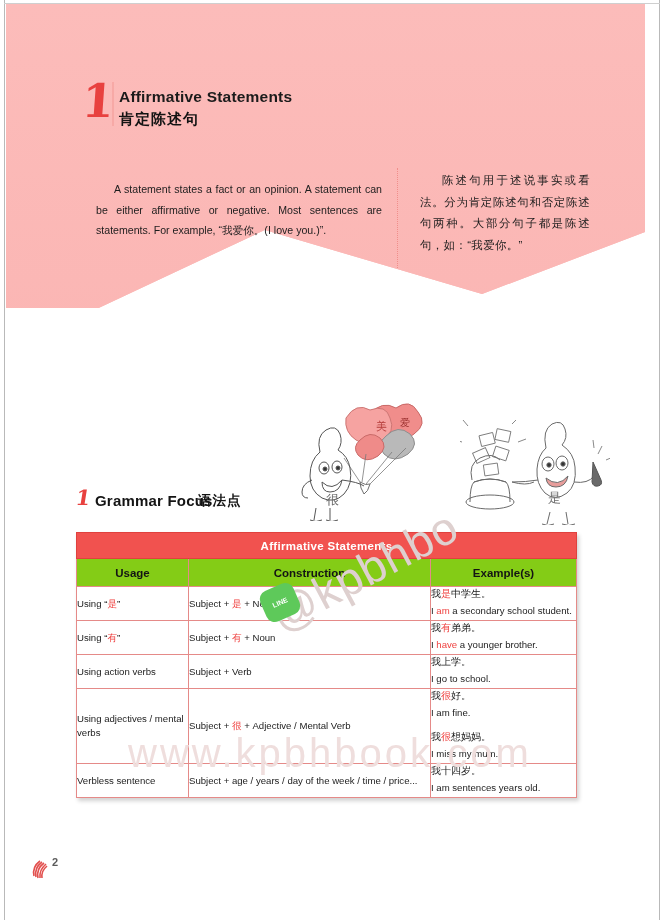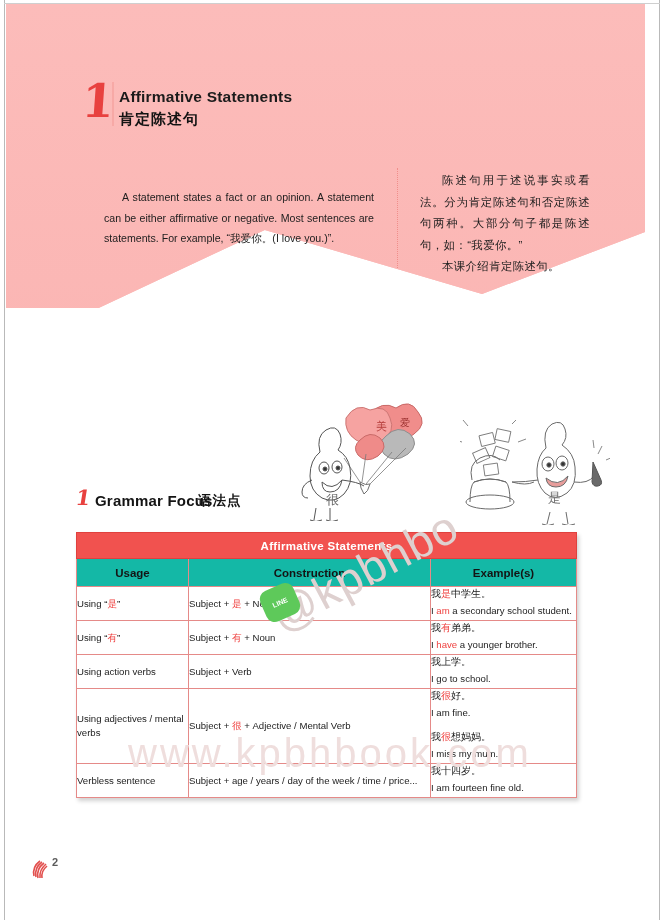--- a/index.html
+++ b/index.html
@@ -46,21 +46,21 @@
   .lesson-title-zh{
     position:absolute;left:119px;top:110px;
     font-size:15px;font-weight:700;color:#131313;letter-spacing:1px;
   }
 
   
   .intro-en{
     position:absolute;left:88px;top:171px;width:302px;
     font-size:10.6px;line-height:20.5px;color:#1d1d1d;text-align:justify;
   }
-  .intro-en p{margin:16px;text-indent:18px;}
+  .intro-en p{margin:8px;text-indent:18px;}
   .col-divider{
     position:absolute;left:397px;top:168px;width:0;height:100px;
     border-left:1px dotted #f08e8b;
   }
   .intro-zh{
     position:absolute;left:420px;top:170px;width:170px;
     font-size:11.4px;line-height:21.5px;color:#1d1d1d;letter-spacing:.4px;text-align:justify;
   }
   .intro-zh p{margin:0;text-indent:22px;}
 
@@ -90,21 +90,21 @@
   .gtable th,.gtable td{
     border:1px solid #e58a88;
     padding:0;vertical-align:middle;
   }
   .gtable .title-row th{
     background:#f1524f;color:#fff;
     font-size:11.5px;font-weight:700;text-align:center;
     height:25px;letter-spacing:.3px;border:1px solid #e0413e;
   }
   .gtable .col-row th{
-    background:#14b8a6;color:#141414;
+    background:#84cc16;color:#141414;
     font-size:11.5px;font-weight:700;text-align:center;height:27px;
   }
   .gtable td{font-size:9.6px;color:#1c1c1c;}
   .c-usage{padding:6px 8px;line-height:14px;}
   .c-constr{padding:6px 9px;line-height:16px;}
   .c-example{padding:5px 9px;line-height:14.5px;}
   .zh{color:#1c1c1c;font-size:10px;}
   .hl{color:#ef4240;}
   .en-ex{color:#1c1c1c;}
   .ex-block{margin:0 0 2px 0;}
@@ -160,21 +160,20 @@
   <div class="lesson-title-zh">肯定陈述句</div>
 
   <div class="intro-en">
     <p>A statement states a fact or an opinion. A statement can be either affirmative or negative. Most sentences are statements. For example, “我爱你。(I love you.)”.</p>
   </div>
 
   <div class="col-divider"></div>
 
   <div class="intro-zh">
     <p>陈述句用于述说事实或看法。分为肯定陈述句和否定陈述句两种。大部分句子都是陈述句，如：“我爱你。”</p>
-    <p>本课介绍肯定陈述句。</p>
   </div>
 
   <div class="ill" style="left:300px;top:396px;">
     <svg width="130" height="125" viewBox="0 0 130 125">
       <g fill="none" stroke="#555" stroke-width="1">
         <path d="M70 18 q12 -14 26 -6 q14 -10 22 4 q10 12 -4 22 q-12 10 -26 6 q-16 -4 -18 -26z" fill="#f08d8b" stroke="#c96a68"></path>
         <path d="M46 22 q10 -16 24 -8 q16 -6 20 8 q6 14 -8 22 q-14 8 -26 0 q-12 -8 -10 -22z" fill="#f6a3a1" stroke="#cd7674"></path>
         <path d="M86 40 q12 -12 24 -2 q10 10 -2 20 q-14 10 -24 0 q-8 -10 2 -18z" fill="#b9b9b9" stroke="#8e8e8e"></path>
         <path d="M60 44 q10 -10 20 -2 q9 9 -2 18 q-12 8 -20 -1 q-6 -8 2 -15z" fill="#ef8b89" stroke="#c96a68"></path>
         <path d="M44 62 L60 86 M66 58 L62 86 M92 56 L66 88 M106 52 L70 88" stroke="#7a7a7a" stroke-width=".8"></path>
@@ -283,21 +282,21 @@
             <div class="ex-gap"></div>
             <div class="ex-block zh">我<span class="hl">很</span>想妈妈。</div>
             <div class="ex-block en-ex">I miss my mum.</div>
           </td>
         </tr>
         <tr>
           <td class="c-usage">Verbless sentence</td>
           <td class="c-constr">Subject + age / years / day of the week / time / price...</td>
           <td class="c-example">
             <div class="ex-block zh">我十四岁。</div>
-            <div class="ex-block en-ex">I am fourteen fine old.</div>
+            <div class="ex-block en-ex">I am sentences years old.</div>
           </td>
         </tr>
       </tbody>
   </table>
 
   <div class="wm-text">www.kpbhbook.com</div>
   <div class="wm-at">@kpbhbo</div>
   <div class="wm-green">
       <span>LINE</span>
     </div>

